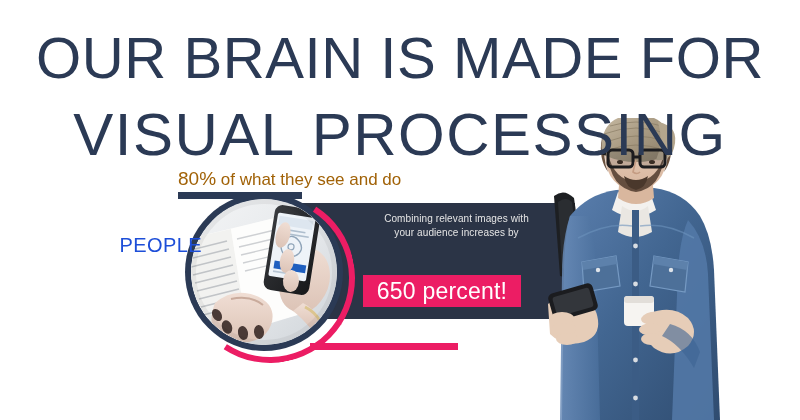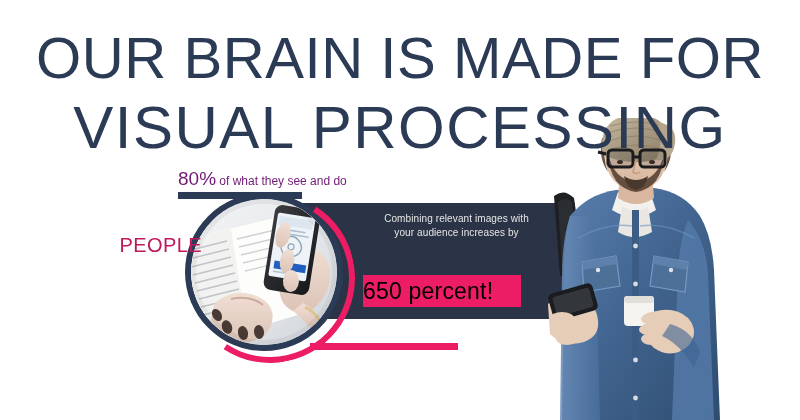--- a/index.html
+++ b/index.html
@@ -34,21 +34,21 @@
     letter-spacing: 0.5px;
     line-height: 1.0;
     white-space: nowrap;
   }
   .headline-line-1 {
     font-size: 57px;
     transform: scaleX(1.02);
   }
   .headline-line-2 {
     font-size: 60px;
-    margin-top: 11px;
+    margin-top: 18px;
     letter-spacing: 1.5px;
   }
 
   
   .info-panel {
     position: absolute;
     left: 262px;
     top: 203px;
     width: 313px;
     height: 116px;
@@ -79,21 +79,22 @@
     background: #ec1d64;
     z-index: 14;
   }
   .pink-band-label {
     position: absolute;
     left: 0;
     top: 0;
     width: 158px;
     height: 32px;
     line-height: 32px;
-    color: #000000;
+    text-align: center;
+    color: #ffffff;
     font-size: 23px;
     font-weight: 400;
     letter-spacing: 0.2px;
     white-space: nowrap;
   }
 
   
   .photo-circle {
     position: absolute;
     left: 191px;
@@ -141,24 +142,24 @@
     left: 340px;
     top: 322px;
     z-index: 28;
     white-space: nowrap;
   }
   .stat-pct {
     font-size: 19px;
     font-weight: 400;
   }
   .stat-rest {
-    font-size: 12px;
+    font-size: 17px;
     font-weight: 400;
   }
-  .stat-top .stat-pct, .stat-top .stat-rest { color: #701a75; }
+  .stat-top .stat-pct, .stat-top .stat-rest { color: #a16207; }
   .stat-bottom .stat-pct, .stat-bottom .stat-rest { color: #ec1d64; }
 
   .rule-navy {
     position: absolute;
     left: 178px;
     top: 192px;
     width: 124px;
     height: 7px;
     background: #2b3a55;
     z-index: 26;
@@ -177,21 +178,21 @@
   .people-remember {
     position: absolute;
     left: 60px;
     top: 232px;
     width: 142px;
     text-align: right;
     z-index: 28;
   }
   .people-remember span {
     display: block;
-    color: #be185d;
+    color: #1d4ed8;
     font-size: 20px;
     line-height: 1.34;
     letter-spacing: 0.4px;
     white-space: nowrap;
   }
 
   
   .person-photo {
     position: absolute;
     left: 548px;

